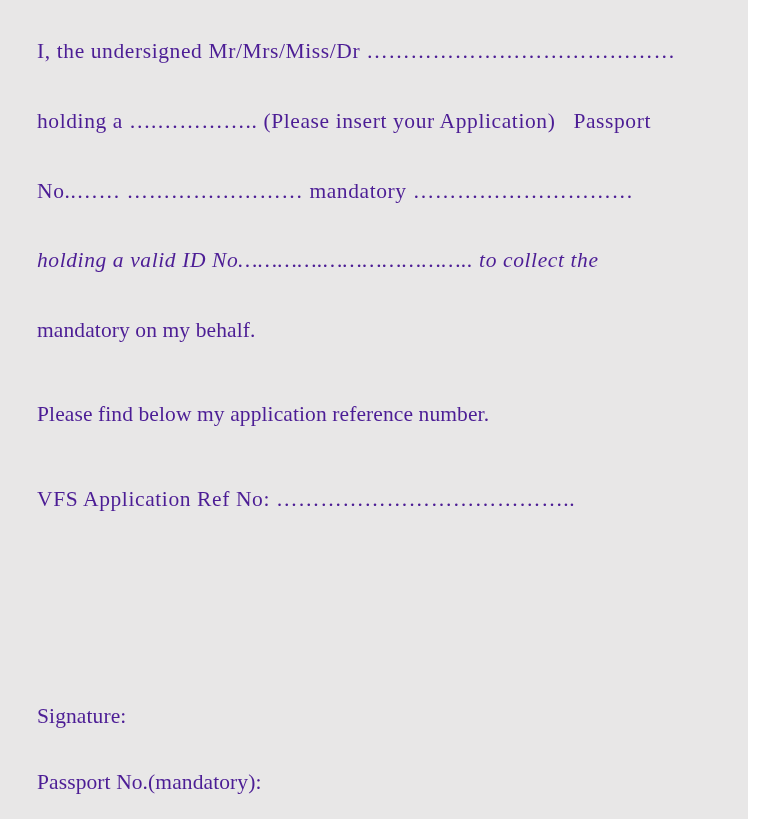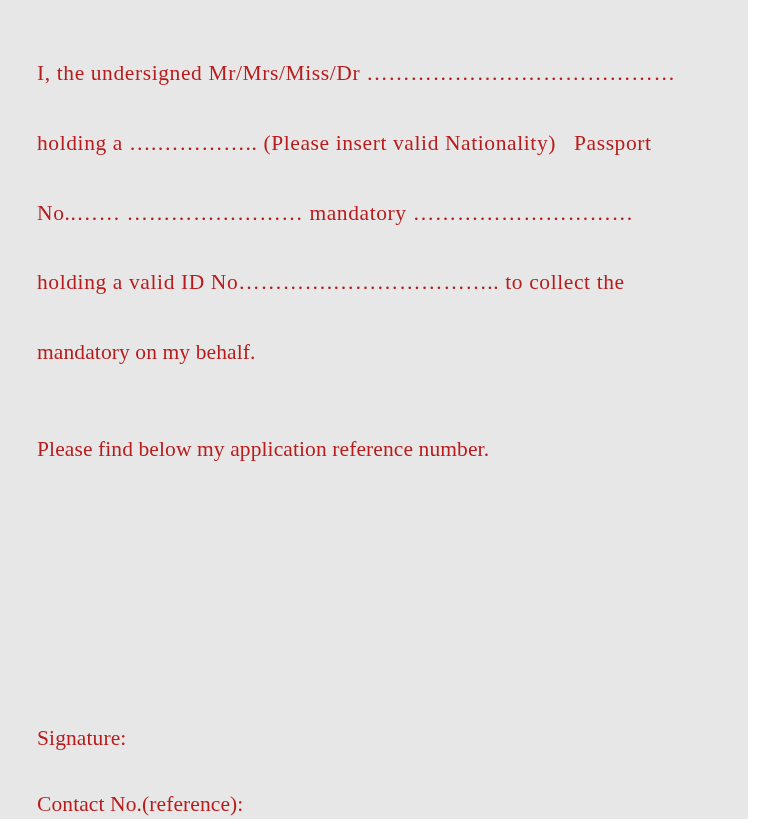--- a/index.html
+++ b/index.html
@@ -19,58 +19,58 @@
     position: absolute;
     left: 0px;
     top: 0px;
     width: 748px;
     height: 819px;
     background: #e8e7e7;
   }
   .line {
     position: absolute;
     left: 37px;
-    color: #b91c1c;
+    color: #4c1d95;
     font-size: 21.5px;
     line-height: 26px;
     white-space: pre;
     letter-spacing: 0.1px;
-    margin-top: 22px;
     -webkit-font-smoothing: antialiased;
   }
   .dots {
     letter-spacing: 0.6px;
   }
   .l1 { top: 38px; }
   .l2 { top: 108px; }
   .l3 { top: 178px; }
-  .l4 { top: 247px; }
+  .l4 { top: 247px; font-style: italic; }
   .l5 { top: 317px; }
-  .l6 { top: 414px; }
+  .l6 { top: 401px; }
   .l7 { top: 486px; }
   .l8 { top: 703px; }
   .l9 { top: 769px; }
 </style>
 </head>
 <body>
 
 <div id="page">
   <div id="sheet">
 
     <div class="line l1 dots">I, the undersigned Mr/Mrs/Miss/Dr ……………………………………</div>
 
-    <div class="line l2 dots">holding a ….………….. (Please insert valid Nationality)   Passport</div>
+    <div class="line l2 dots">holding a ….………….. (Please insert your Application)   Passport</div>
 
     <div class="line l3 dots">No..…… …………………… mandatory …………………………</div>
 
     <div class="line l4 dots">holding a valid ID No………….………………….. to collect the</div>
 
     <div class="line l5">mandatory on my behalf.</div>
 
     <div class="line l6">Please find below my application reference number.</div>
 
+    <div class="line l7 dots">VFS Application Ref No: …………………………………..</div>
 
     <div class="line l8">Signature:</div>
 
-    <div class="line l9">Contact No.(reference):</div>
+    <div class="line l9">Passport No.(mandatory):</div>
 
   </div>
 </div>
 
 </body></html>

